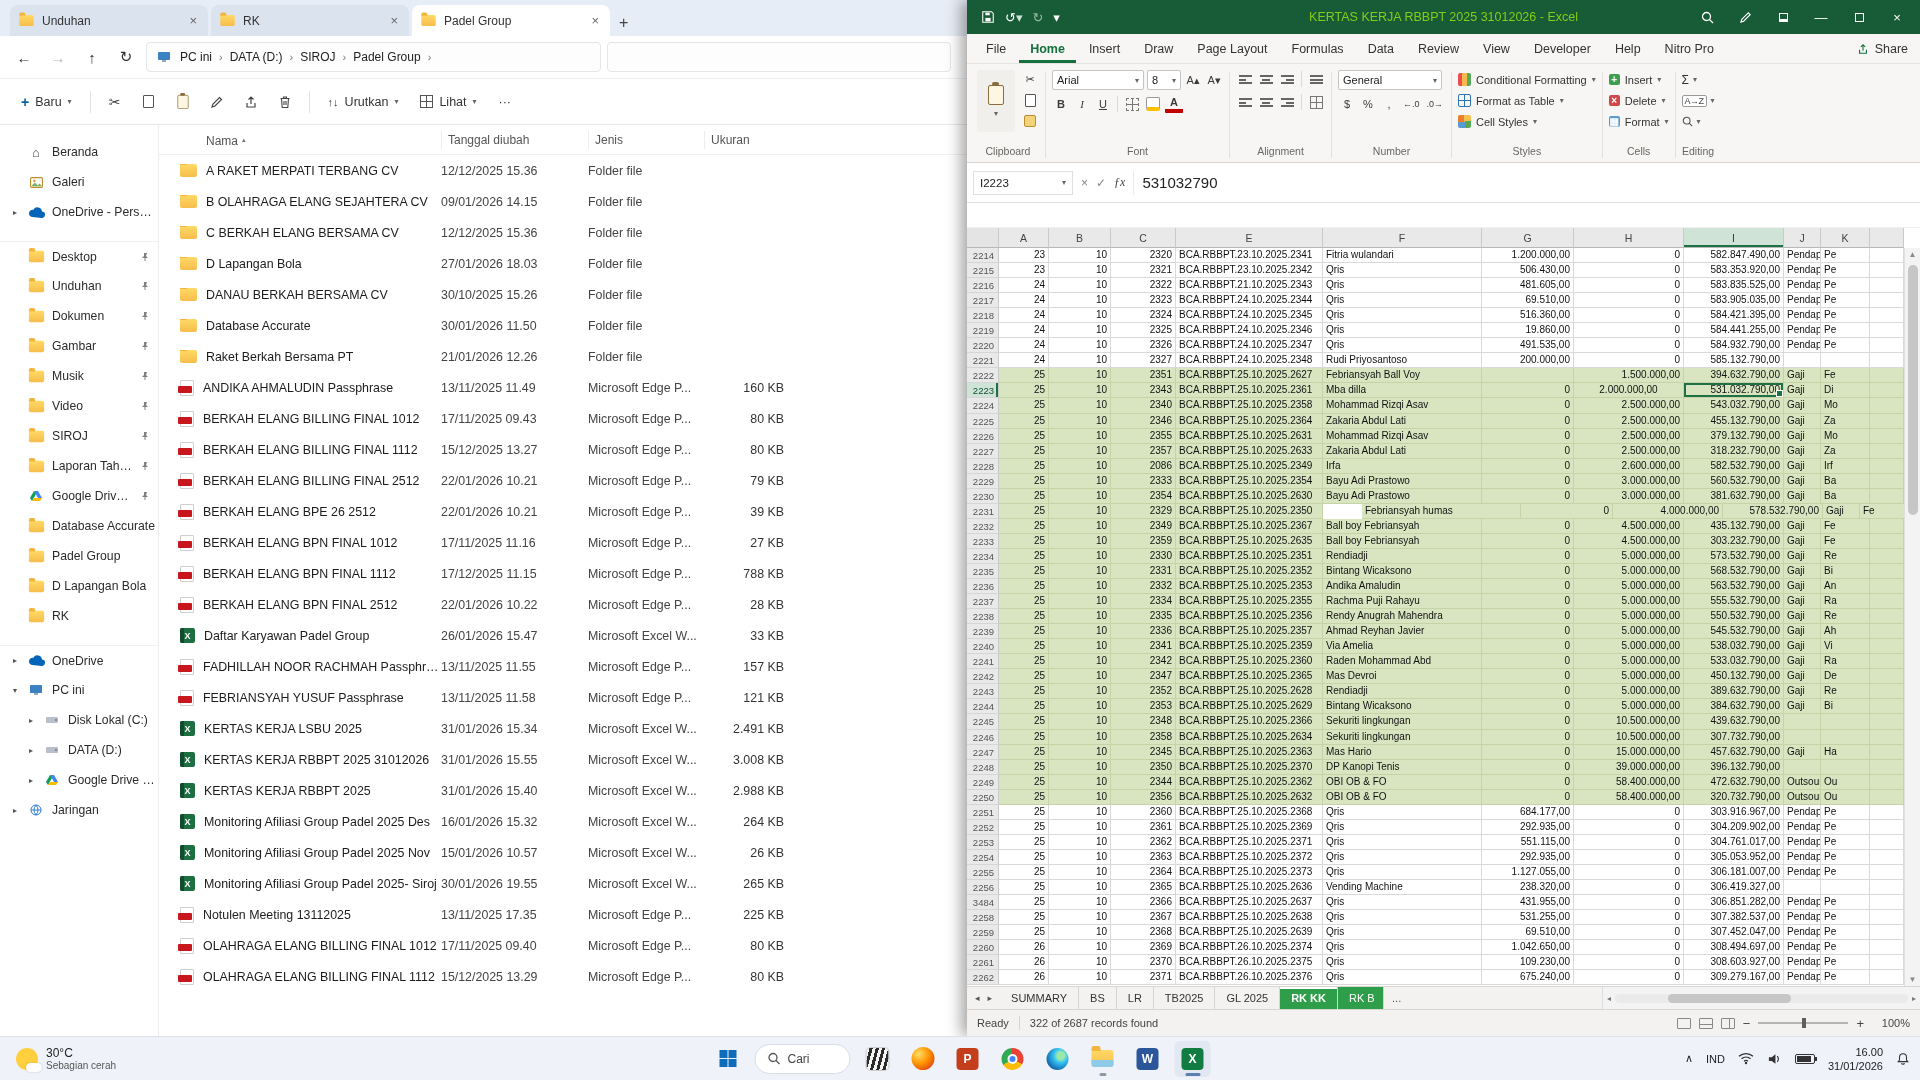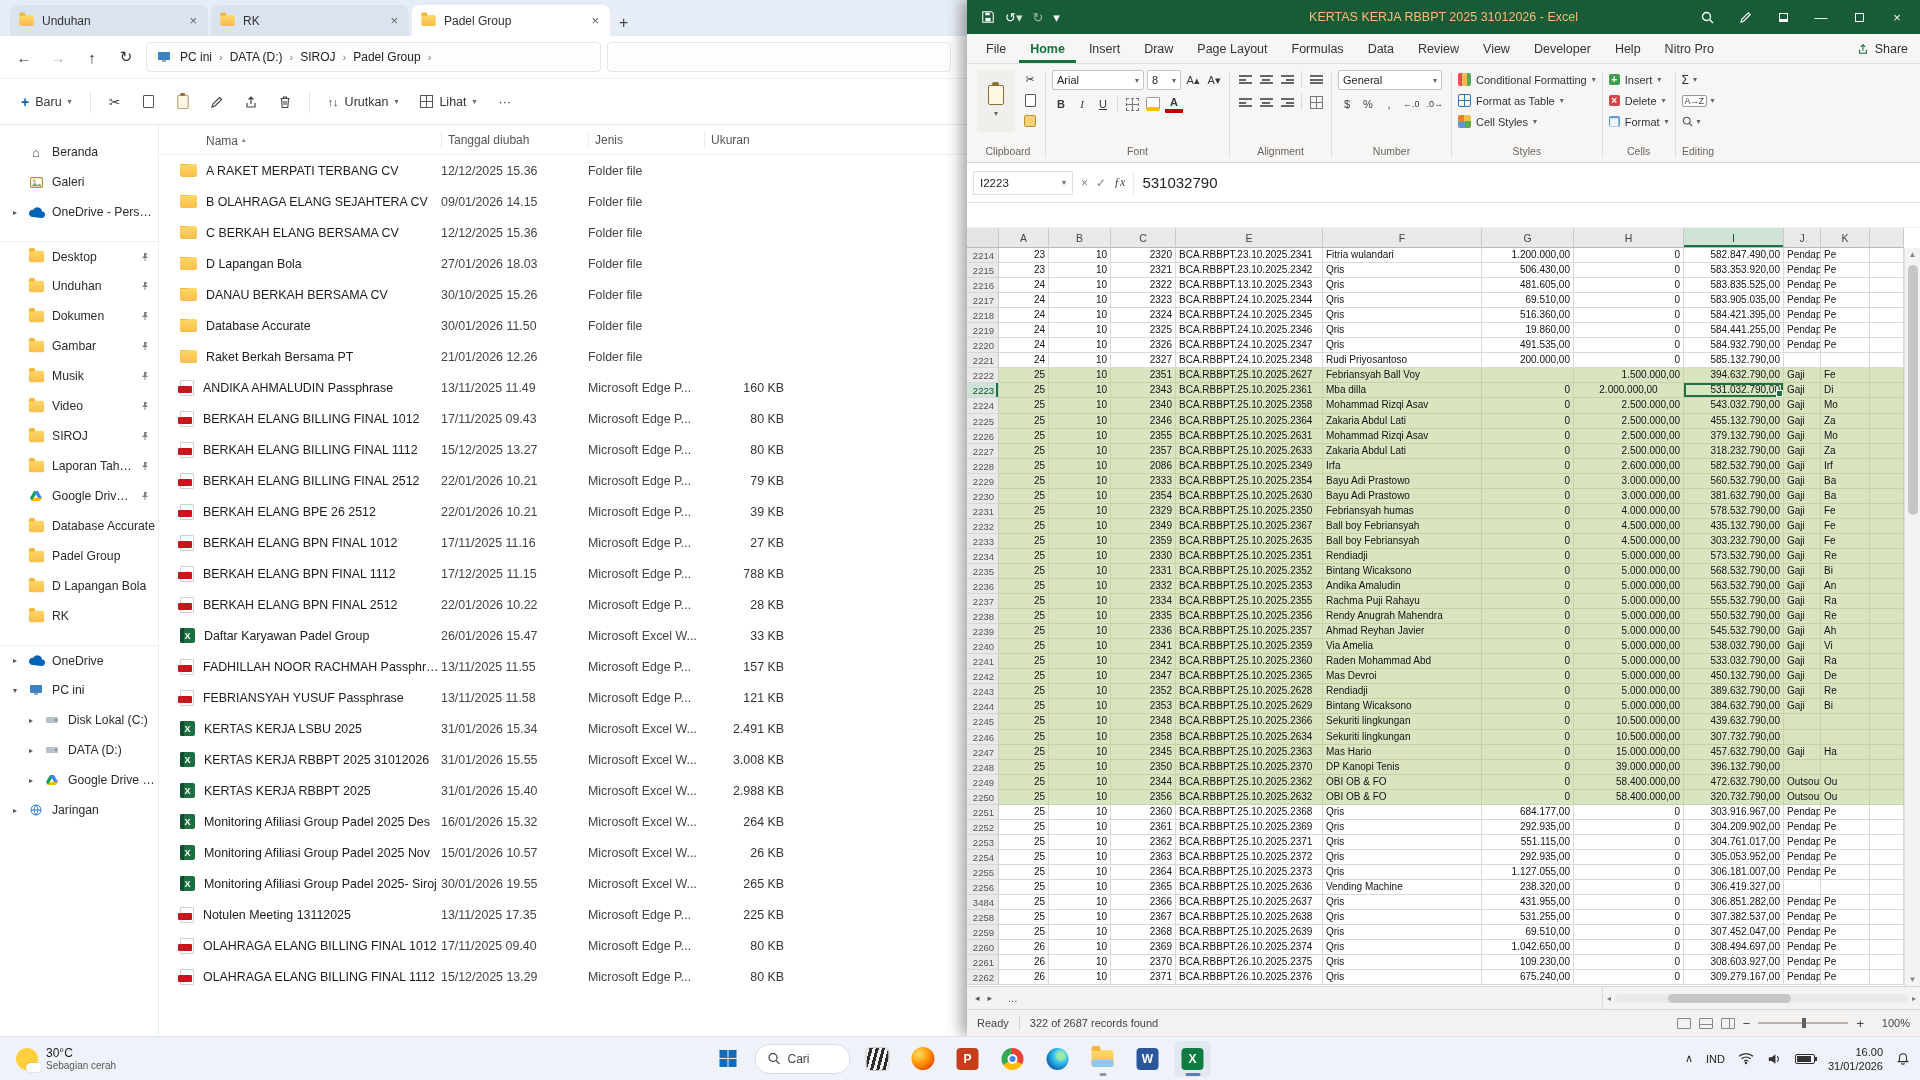--- a/index.html
+++ b/index.html
@@ -61,21 +61,21 @@
 .ic-xls::before{content:"";position:absolute;left:0;top:0;bottom:0;width:4px;background:#134c2d;border-radius:2px 0 0 2px}
 .ic-plusnew{color:#0b62a8;font-size:14px;font-weight:bold}
 .ic-grid4{width:13px;height:13px;border:1px solid #555;background:linear-gradient(#0000 45%,#555 45% 55%,#0000 55%),linear-gradient(90deg,#0000 45%,#555 45% 55%,#0000 55%)}
 
 
 #excel{position:absolute;left:967px;top:0;width:953px;height:1036px;background:#fff;display:flex;flex-direction:column;box-shadow:-6px 0 14px rgba(0,0,0,.35)}
 .xl-title{height:34px;background:#185c37;color:#fff;display:flex;align-items:center;padding:0 6px;position:relative;flex:0 0 auto}
 .qat{display:flex;align-items:center;gap:10px;padding-left:8px;z-index:2}
 .qat span{font-size:13px}
 .qat .dim{opacity:.55}
-.ttl{position:absolute;left:0;right:0;text-align:center;font-size:12.5px;color:#fdba74;pointer-events:none}
+.ttl{position:absolute;left:0;right:0;text-align:center;font-size:12.5px;color:#84cc16;pointer-events:none}
 .wbtns{margin-left:auto;display:flex;align-items:center;gap:4px;z-index:2}
 .wbtn{width:34px;height:28px;display:flex;align-items:center;justify-content:center;color:#fff;font-size:13px}
 .sq{width:9px;height:9px;border:1px solid #fff;display:inline-block}
 .xl-ribtabs{height:30px;display:flex;align-items:center;background:#f8f6f4;padding-left:8px;gap:2px;flex:0 0 auto;border-bottom:1px solid #e5e2df}
 .rtab{padding:0 11px;font-size:12.5px;color:#333;height:100%;display:flex;align-items:center}
 .rtab.active{color:#14703f;font-weight:bold;box-shadow:inset 0 -3px 0 #14703f}
 .rt-share{margin-left:auto;margin-right:12px;display:flex;align-items:center;gap:6px;font-size:12.5px;color:#333}
 .xl-ribbon{height:99px;background:#f8f6f4;display:flex;align-items:stretch;padding:4px 4px 0;border-bottom:1px solid #d8d5d2;flex:0 0 auto;overflow:hidden}
 .rgrp{display:flex;flex-direction:column;padding:0 6px;min-width:0}
 .rsep{width:1px;background:#e2dfdc;margin:4px 0}
@@ -1066,21 +1066,21 @@
             <div class="xc num" style="width: 100px;">583.353.920,00</div>
             <div class="xc" style="width: 37px;">Pendapa</div>
             <div class="xc" style="width: 49px;">Pe</div>
             <div class="xc" style="width: 34px;"></div>
           </div>
           <div class="xrow">
             <div class="rh">2216</div>
             <div class="xc num" style="width: 50px;">24</div>
             <div class="xc num" style="width: 62px;">10</div>
             <div class="xc num" style="width: 65px;">2322</div>
-            <div class="xc" style="width: 147px;">BCA.RBBPT.13.10.2025.2343</div>
+            <div class="xc" style="width: 147px;">BCA.RBBPT.21.10.2025.2343</div>
             <div class="xc" style="width: 159px;">Qris</div>
             <div class="xc num" style="width: 92px;">481.605,00</div>
             <div class="xc num" style="width: 110px;">0</div>
             <div class="xc num" style="width: 100px;">583.835.525,00</div>
             <div class="xc" style="width: 37px;">Pendapa</div>
             <div class="xc" style="width: 49px;">Pe</div>
             <div class="xc" style="width: 34px;"></div>
           </div>
           <div class="xrow">
             <div class="rh">2217</div>
@@ -1277,21 +1277,21 @@
             <div class="xc" style="width: 37px;">Gaji</div>
             <div class="xc" style="width: 49px;">Ba</div>
             <div class="xc" style="width: 34px;"></div>
           </div>
           <div class="xrow hl">
             <div class="rh">2231</div>
             <div class="xc num" style="width: 50px;">25</div>
             <div class="xc num" style="width: 62px;">10</div>
             <div class="xc num" style="width: 65px;">2329</div>
             <div class="xc" style="width: 147px;">BCA.RBBPT.25.10.2025.2350</div>
-            <div class="xc" style="width: 159px;">Febriansyah humas</div>
+            <div class="xc" style="width: 159px; margin-left: 39px;">Febriansyah humas</div>
             <div class="xc num" style="width: 92px;">0</div>
             <div class="xc num" style="width: 110px;">4.000.000,00</div>
             <div class="xc num" style="width: 100px;">578.532.790,00</div>
             <div class="xc" style="width: 37px;">Gaji</div>
             <div class="xc" style="width: 49px;">Fe</div>
             <div class="xc" style="width: 34px;"></div>
           </div>
           <div class="xrow hl">
             <div class="rh">2232</div>
             <div class="xc num" style="width: 50px;">25</div>
@@ -1732,20 +1732,29 @@
         <div class="vthumb"></div>
         <span style="margin-top:auto">▼</span>
       </div>
     </div>
 
     <div class="xl-sheettabs">
       <div class="stnav">
         <span>◂</span>
         <span>▸</span>
       </div>
+      <div style="display:flex">
+          <div class="stab">SUMMARY</div>
+          <div class="stab">BS</div>
+          <div class="stab">LR</div>
+          <div class="stab">TB2025</div>
+          <div class="stab">GL 2025</div>
+          <div class="stab green active">RK KK</div>
+          <div class="stab green clip">RK B</div>
+        </div>
       <div class="stmore">
           <span>...</span>
         </div>
       <div class="hscroll">
         <span class="arr">◂</span>
         <div class="htrack">
             <div class="hthumb"></div>
           </div>
         <span class="arr">▸</span>
       </div>

